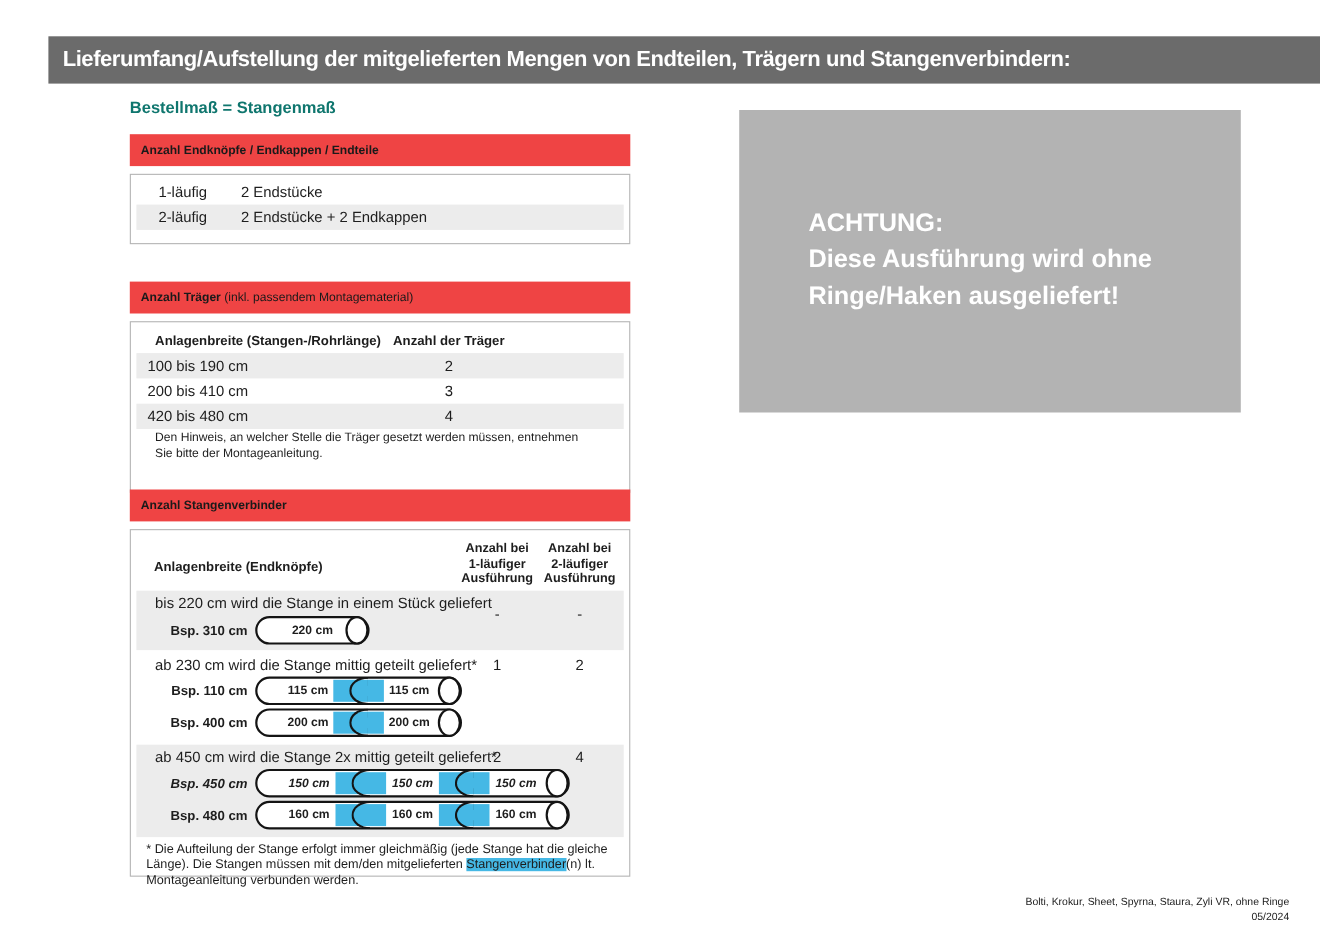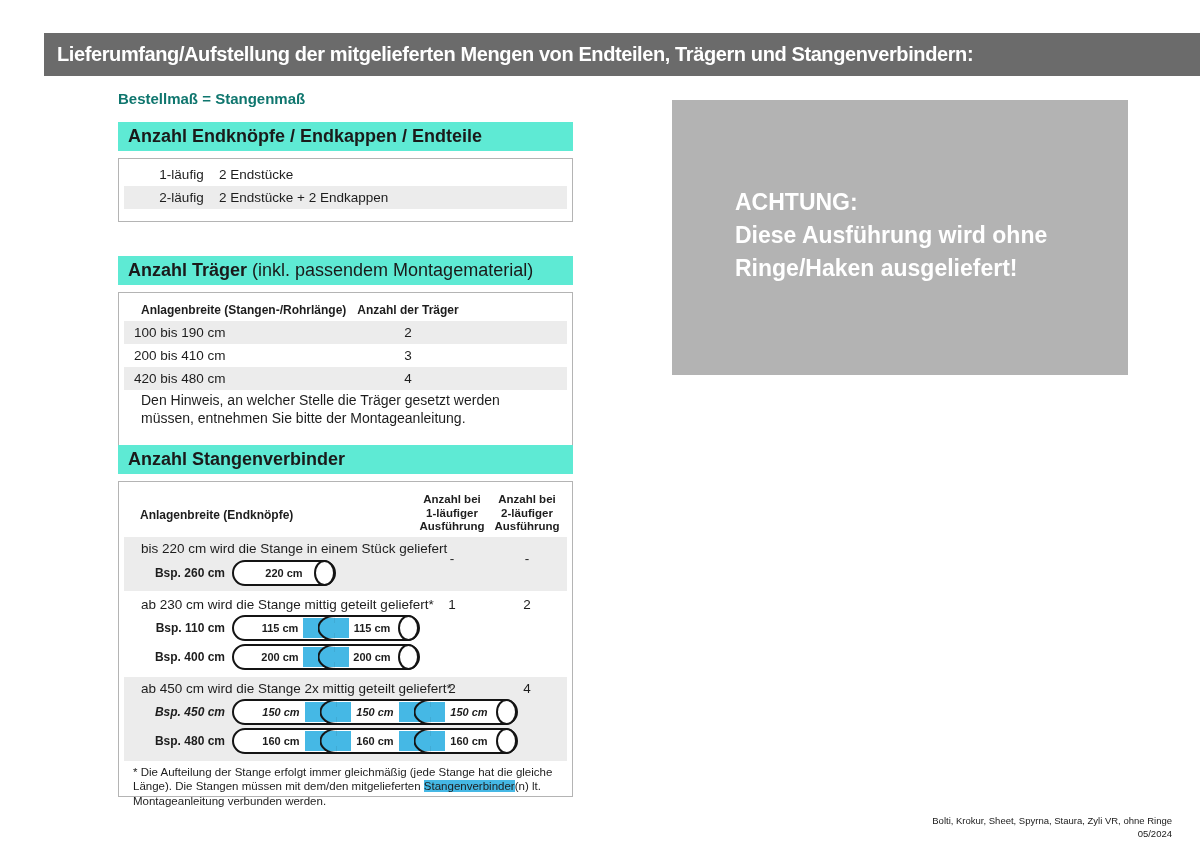--- a/index.html
+++ b/index.html
@@ -20,41 +20,41 @@
     padding-left:13px; letter-spacing:-0.4px; white-space:nowrap;
   }
   
   .subtitle {
     position:absolute; left:118px; top:90px;
     color:#0f766e; font-weight:bold; font-size:15px;
   }
   
   .secbar {
     position:absolute; left:118px; width:455px; height:29px;
-    background:#5eead4; display:flex; align-items:center;
-    font-size:18px; color:#1a1a1a; box-sizing:border-box; padding-left:10px;
+    background:#ef4444; display:flex; align-items:center;
+    font-size:11px; color:#1a1a1a; box-sizing:border-box; padding-left:10px;
   }
   .secbar .b { font-weight:bold; }
   .secbar .r { font-weight:normal; white-space:pre; }
   
   .tbox {
     position:absolute; left:118px; width:455px; box-sizing:border-box;
     background:#ffffff; border:1.5px solid #b4b4b4;
   }
   .row { position:absolute; left:5px; right:5px; height:23px; line-height:23px; font-size:13.5px; }
   .gray { background:#ececec; }
   
   .t1-row { display:flex; }
   .t1-label { padding-left:20px; width:75px; flex:none; }
   
   .t2-h1 { position:absolute; left:22px; top:10px; font-size:12px; font-weight:bold; }
   .t2-h2 { position:absolute; left:214px; top:10px; width:150px; text-align:center; font-size:12px; font-weight:bold; }
   .t2-range { padding-left:10px; }
   .t2-count { position:absolute; left:209px; top:0; width:150px; text-align:center; }
-  .t2-note { position:absolute; left:22px; top:99px; width:400px; font-size:14px; line-height:1.25; color:#1d1d1d; }
+  .t2-note { position:absolute; left:22px; top:99px; width:400px; font-size:11px; line-height:1.25; color:#1d1d1d; }
   
   .t3-col1 { position:absolute; left:21px; top:26px; font-size:12px; font-weight:bold; }
   .t3-colnum { position:absolute; top:11px; width:76px; text-align:center; font-size:11.5px; font-weight:bold; white-space:pre-line; line-height:1.18; }
   .g-bg { position:absolute; left:5px; right:5px; background:#ececec; }
   .g-text { position:absolute; left:22px; font-size:13.5px; }
   .g-val { position:absolute; width:76px; text-align:center; font-size:13.5px; }
   .ex-row { position:absolute; left:10px; display:flex; align-items:center; gap:7px; }
   .bsp { width:96px; flex:none; text-align:right; font-weight:bold; font-size:12px; }
   
   .rod {
@@ -107,21 +107,21 @@
 
 <div class="notice">
   <div class="ntext">ACHTUNG:
 Diese Ausführung wird ohne
 Ringe/Haken ausgeliefert!</div>
 </div>
 
 <div class="secbar" style="top:122px;">
   <span class="b">Anzahl Endknöpfe / Endkappen / Endteile</span>
 </div>
-<div class="tbox" style="top:158px; height:64px;text-align:center;">
+<div class="tbox" style="top:158px; height:64px;">
   <div class="row t1-row" style="top:4px;">
     <span class="t1-label">1-läufig</span>
     <span>2 Endstücke</span>
   </div>
   <div class="row t1-row gray" style="top:27px;">
     <span class="t1-label">2-läufig</span>
     <span>2 Endstücke + 2 Endkappen</span>
   </div>
 </div>
 
@@ -158,21 +158,21 @@
 Ausführung</div>
   <div class="t3-colnum" style="left:370px;">Anzahl bei
 2-läufiger
 Ausführung</div>
 
   <div class="g-bg" style="top:55px; height:54px;"></div>
   <div class="g-text" style="top:59px;">bis 220 cm wird die Stange in einem Stück geliefert</div>
   <div class="g-val" style="left:295px; top:69px;">-</div>
   <div class="g-val" style="left:370px; top:69px;">-</div>
   <div class="ex-row" style="top:78px;">
-    <span class="bsp">Bsp. 260 cm</span>
+    <span class="bsp">Bsp. 310 cm</span>
     <div class="rod" style="width:104px;">
       <span class="seg">220 cm</span>
       <span class="cap"></span>
     </div>
   </div>
 
   <div class="g-text" style="top:115px;">ab 230 cm wird die Stange mittig geteilt geliefert*</div>
   <div class="g-val" style="left:295px; top:115px;">1</div>
   <div class="g-val" style="left:370px; top:115px;">2</div>
   <div class="ex-row" style="top:133px;">

